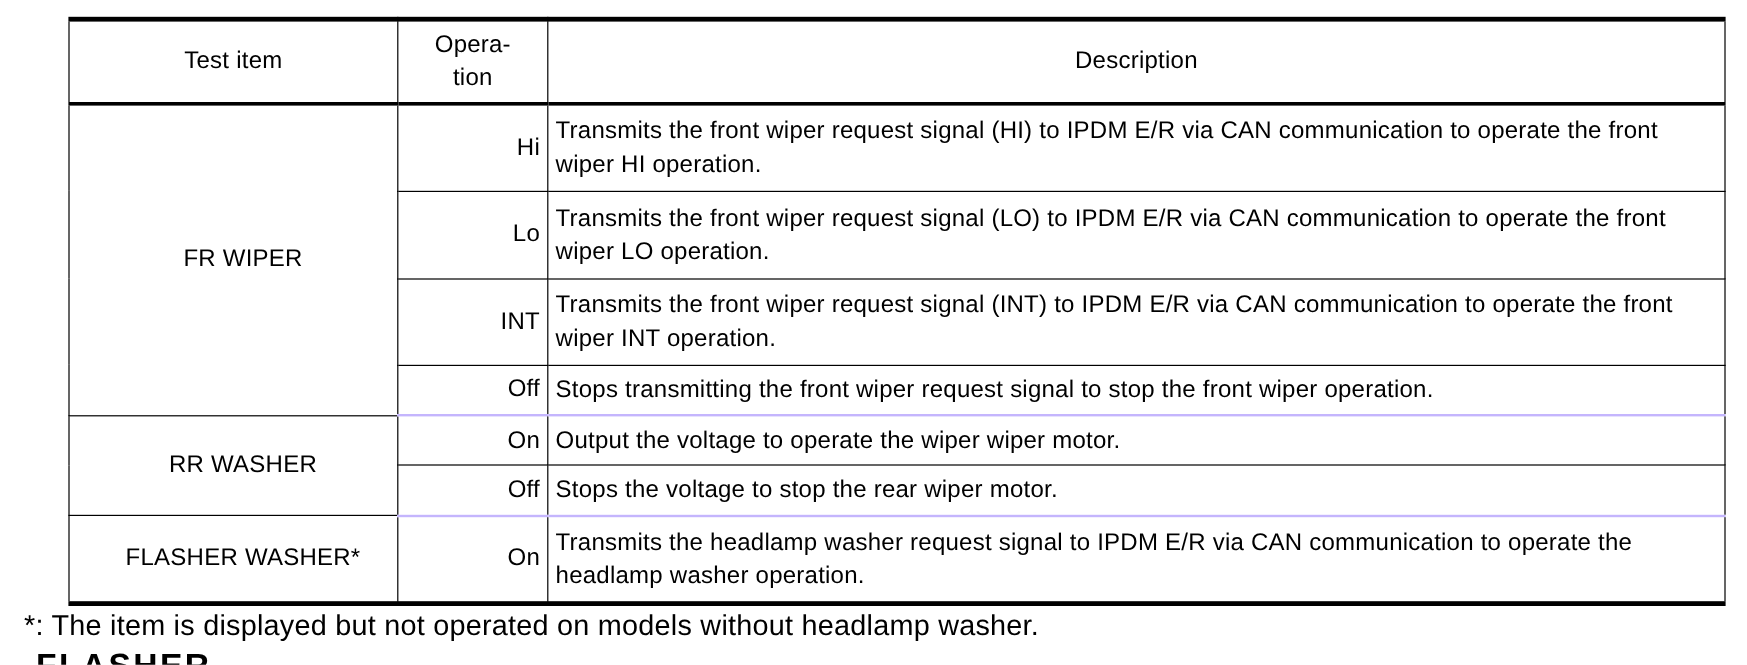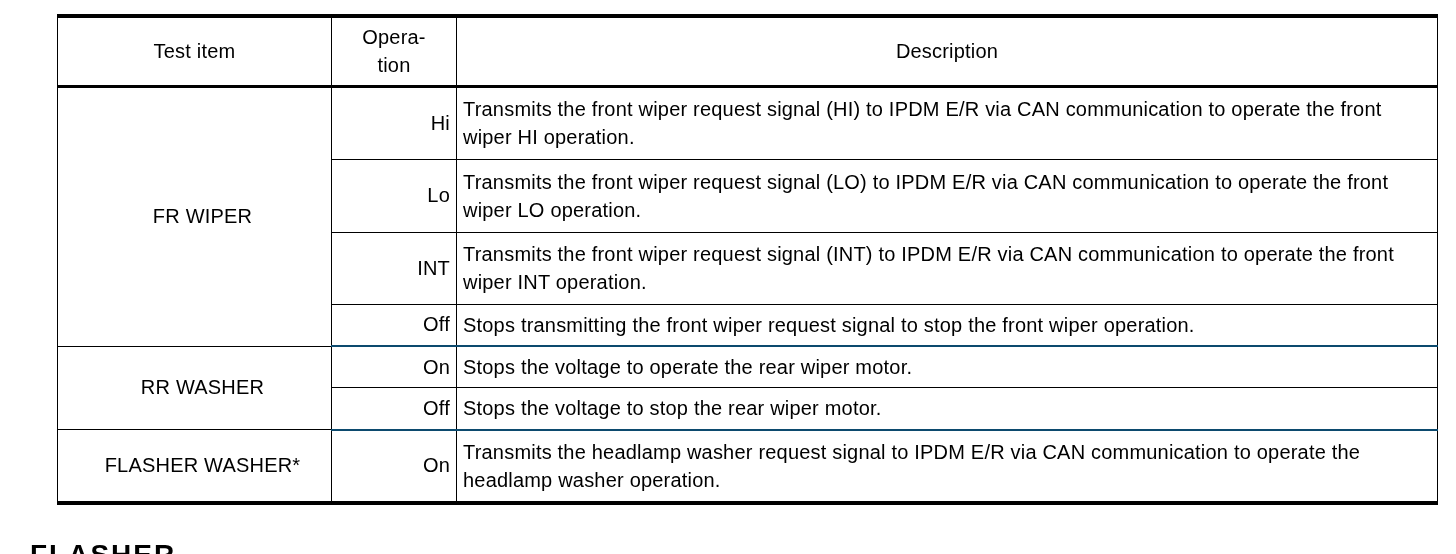--- a/index.html
+++ b/index.html
@@ -71,21 +71,21 @@
     vertical-align: middle;
     padding: 4px 6px;
   }
   td.desc {
     vertical-align: middle;
     text-align: left;
     padding: 6px 6px;
     line-height: 28px;
   }
   tr.group-end td {
-    border-bottom: 2px solid #0c4a6e;
+    border-bottom: 2px solid #c4b5fd;
   }
   .footnote {
     position: absolute;
     left: 20px;
     top: 508px;
     font-size: 24px;
     letter-spacing: 0.2px;
     white-space: nowrap;
   }
   .clipped-heading {
@@ -131,30 +131,31 @@
         <td class="op">INT</td>
         <td class="desc">Transmits the front wiper request signal (INT) to IPDM E/R via CAN communication to operate the front wiper INT operation.</td>
       </tr>
       <tr class="h-1line group-end">
         <td class="op">Off</td>
         <td class="desc">Stops transmitting the front wiper request signal to stop the front wiper operation.</td>
       </tr>
       <tr class="h-1line-s">
         <td class="test-item" rowspan="2">RR WASHER</td>
         <td class="op">On</td>
-        <td class="desc">Stops the voltage to operate the rear wiper motor.</td>
+        <td class="desc">Output the voltage to operate the wiper wiper motor.</td>
       </tr>
       <tr class="h-1line group-end">
         <td class="op">Off</td>
         <td class="desc">Stops the voltage to stop the rear wiper motor.</td>
       </tr>
       <tr class="h-2line">
         <td class="test-item">FLASHER WASHER*</td>
         <td class="op">On</td>
         <td class="desc">Transmits the headlamp washer request signal to IPDM E/R via CAN communication to operate the headlamp washer operation.</td>
       </tr>
     </tbody>
   </table>
 
+  <div class="footnote">*: The item is displayed but not operated on models without headlamp washer.</div>
 
   <div class="clipped-heading">FLASHER</div>
 
 </div>
 
 </body></html>

